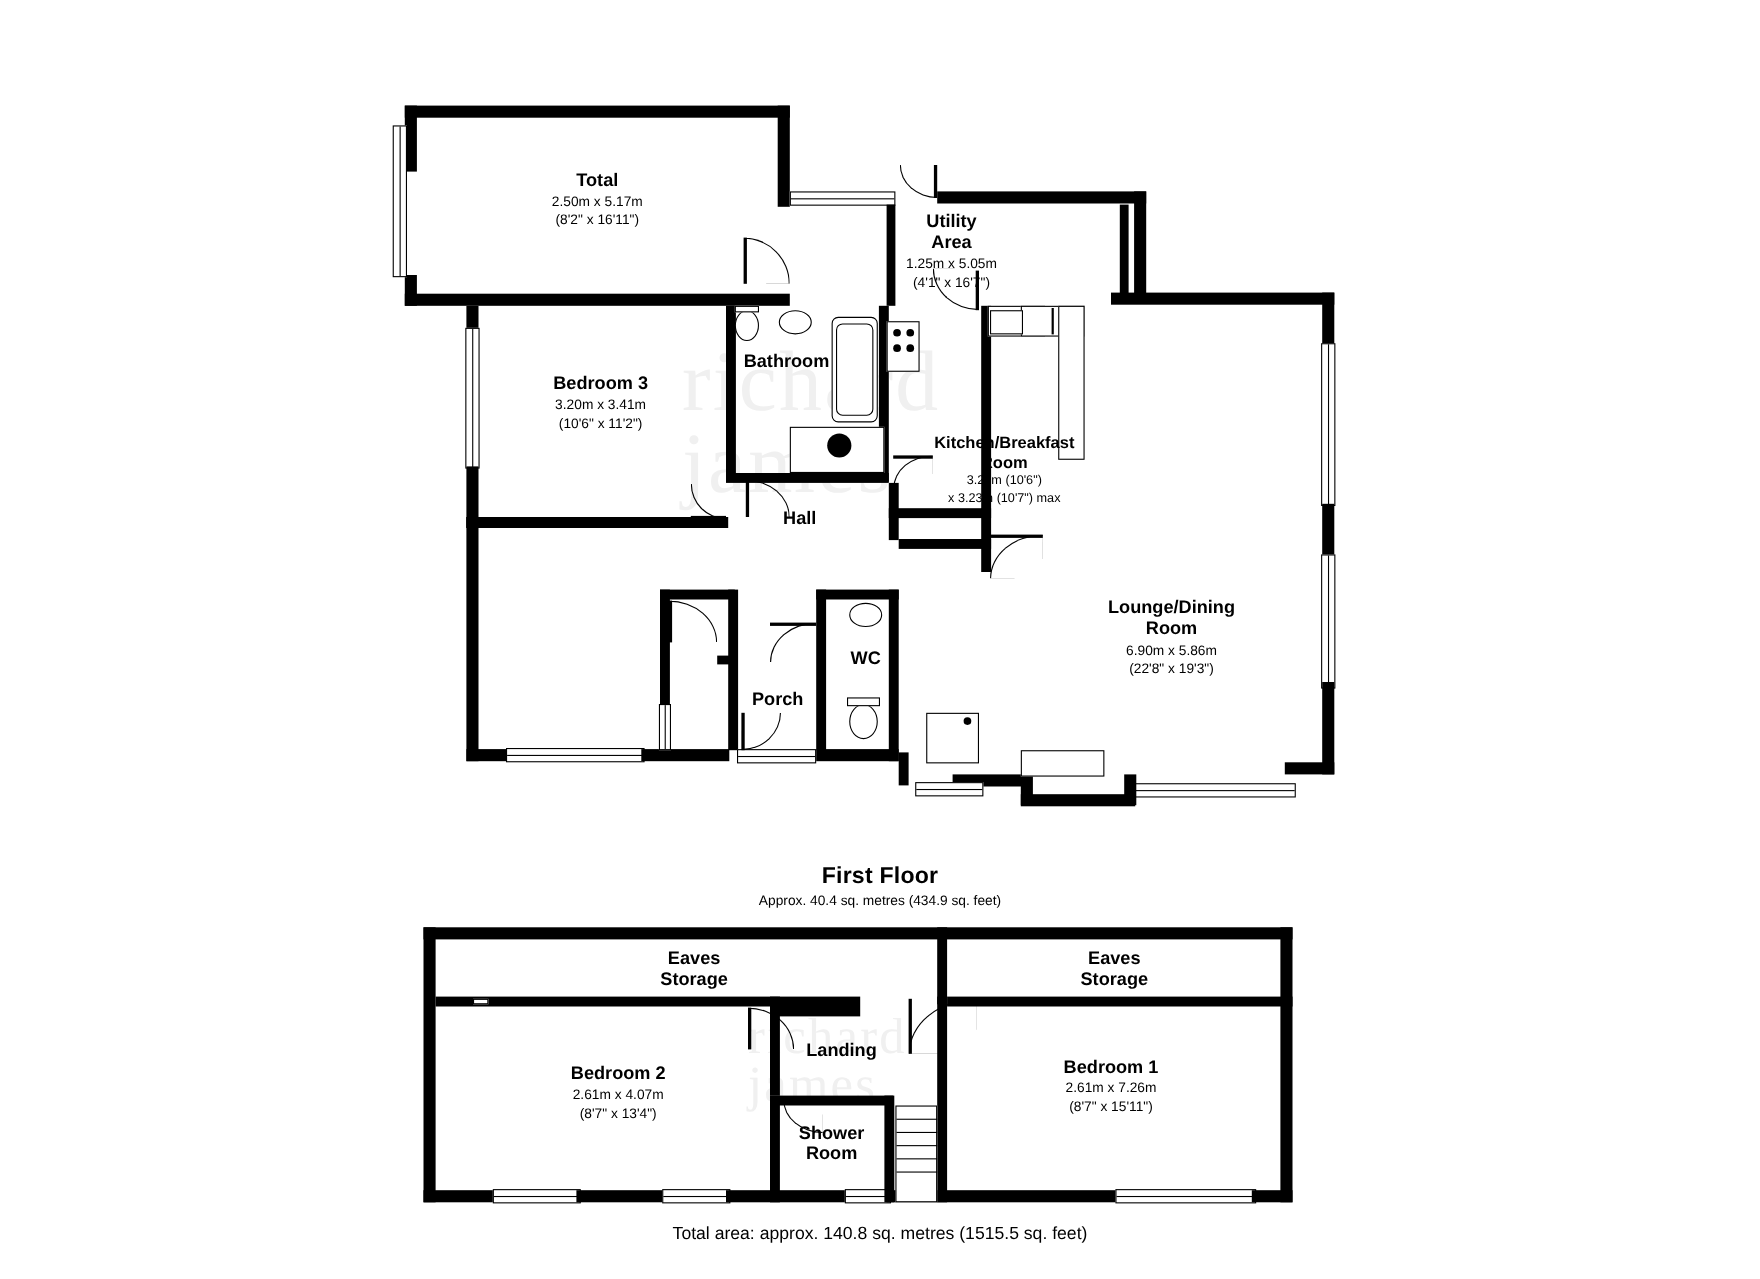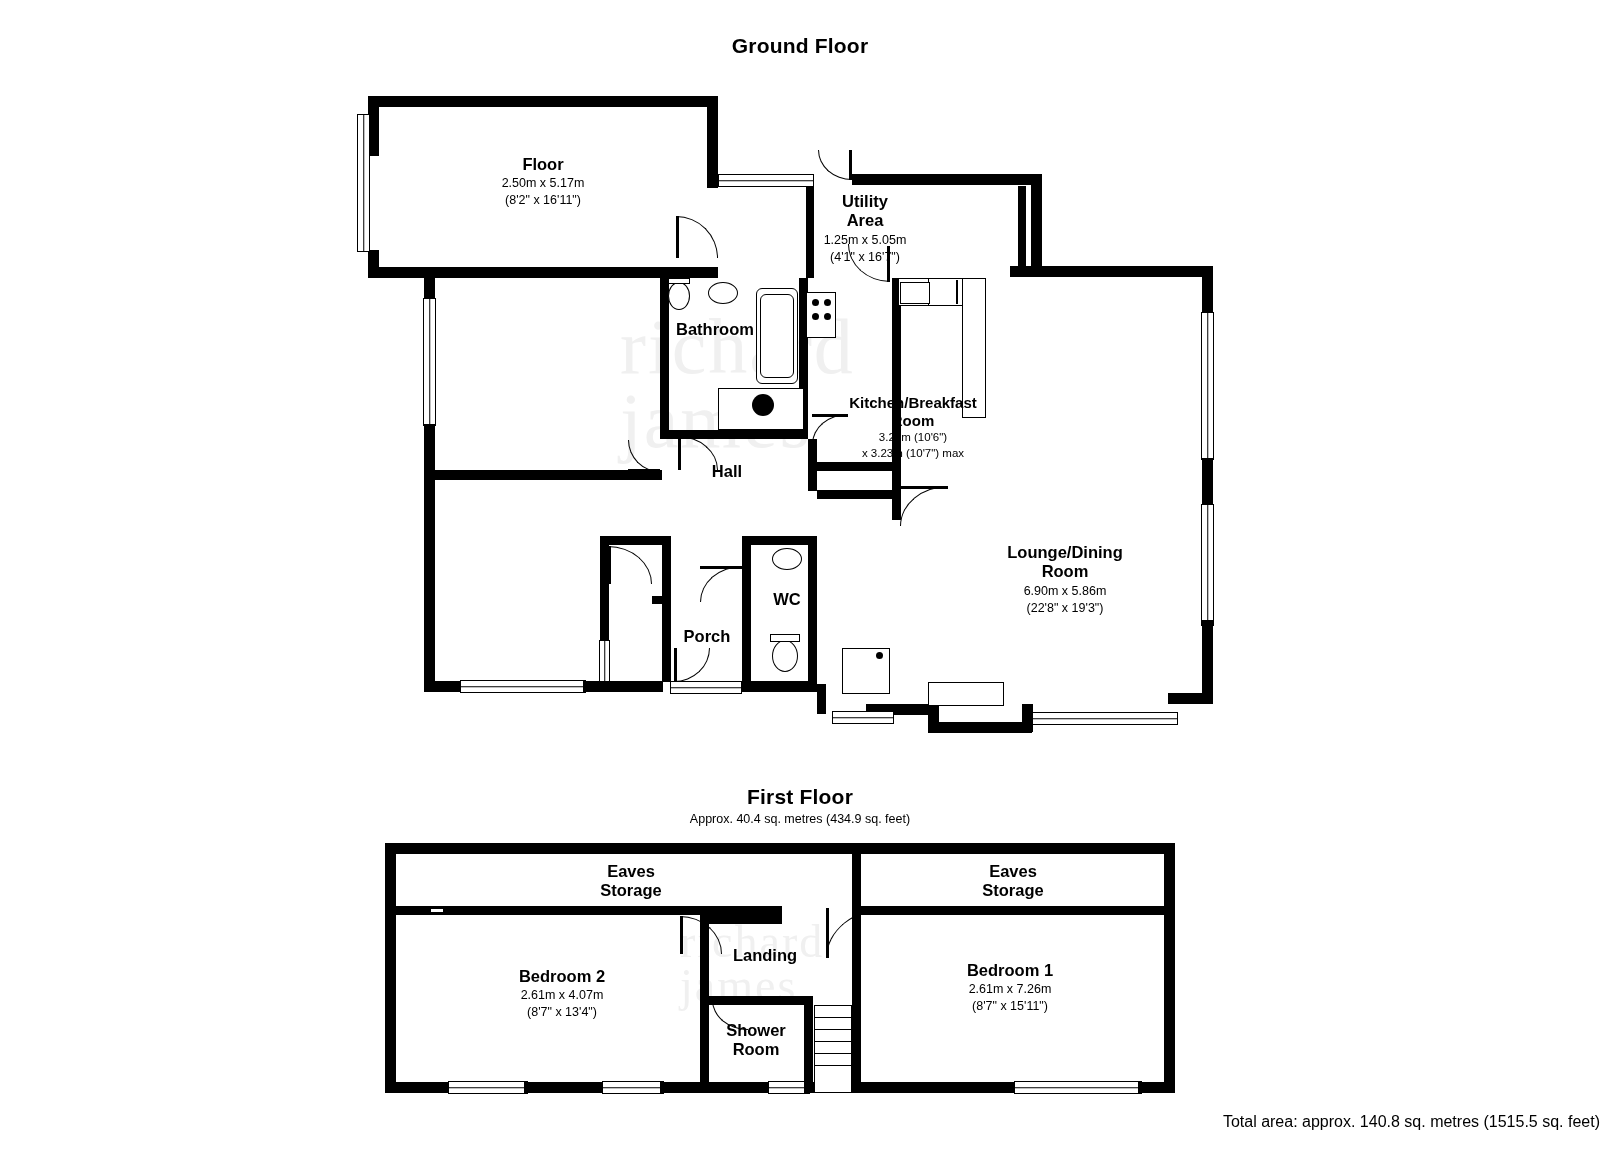--- a/index.html
+++ b/index.html
@@ -143,21 +143,20 @@
 
   <div class="watermark" style="left:620px; top:310px;">
     <div>richard</div>
     <div>james</div>
   </div>
   <div class="watermark wm-small" style="left:680px; top:920px;">
     <div>richard</div>
     <div>james</div>
   </div>
 
-  <div class="floor-title" style="top:34px;">Ground Floor</div>
 
   <div class="wall" style="left:368px; top:96px; width:350px; height:11px;"></div>
   <div class="wall" style="left:368px; top:96px; width:11px; height:60px;"></div>
   <div class="wall" style="left:368px; top:250px; width:11px; height:28px;"></div>
   <div class="window v" style="left:357px; top:114px; width:13px; height:138px;"></div>
   <div class="wall" style="left:707px; top:96px; width:11px; height:92px;"></div>
   <div class="wall" style="left:368px; top:267px; width:350px; height:11px;"></div>
 
   <div class="window h" style="left:718px; top:174px; width:96px; height:13px;"></div>
   <div class="wall" style="left:852px; top:174px; width:190px; height:11px;"></div>
@@ -266,36 +265,41 @@
 
   <div class="door br" style="left:674px; top:648px; width:36px; height:34px;"></div>
   <div class="leaf" style="left:674px; top:648px; width:3px; height:34px;"></div>
 
   <div class="door bl" style="left:628px; top:440px; width:32px; height:32px;"></div>
   <div class="leaf" style="left:628px; top:469px; width:32px; height:3px;"></div>
 
   <div class="wall" style="left:652px; top:596px; width:16px; height:8px;"></div>
 
   <div class="room-label" style="left:443px; top:155px; width:200px;">
-    <span class="nm">Floor</span>
+    <span class="nm">Total</span>
     <span class="dim">2.50m x 5.17m</span>
     <span class="dim">(8'2" x 16'11")</span>
   </div>
 
   <div class="room-label" style="left:770px; top:192px; width:190px;">
     <span class="nm">Utility
 Area</span>
     <span class="dim">1.25m x 5.05m</span>
     <span class="dim">(4'1" x 16'7")</span>
   </div>
 
   <div class="room-label" style="left:640px; top:320px; width:150px;">
     <span class="nm">Bathroom</span>
   </div>
 
+  <div class="room-label" style="left:456px; top:340px; width:180px;">
+    <span class="nm">Bedroom 3</span>
+    <span class="dim">3.20m x 3.41m</span>
+    <span class="dim">(10'6" x 11'2")</span>
+  </div>
 
   <div class="room-label small" style="left:838px; top:354px; width:150px;margin-top:40px;">
     <span class="nm">Kitchen/Breakfast
 Room</span>
     <span class="dim">3.20m (10'6")</span>
     <span class="dim">x 3.23m (10'7") max</span>
   </div>
 
   <div class="room-label" style="left:672px; top:462px; width:110px;">
     <span class="nm">Hall</span>
@@ -380,15 +384,15 @@
   <div class="room-label" style="left:920px; top:961px; width:180px;">
     <span class="nm">Bedroom 1</span>
     <span class="dim">2.61m x 7.26m</span>
     <span class="dim">(8'7" x 15'11")</span>
   </div>
   <div class="room-label" style="left:696px; top:1021px; width:120px;">
     <span class="nm">Shower
 Room</span>
   </div>
 
-  <div class="total-area" style="top:1113px;text-align:right;">Total area: approx. 140.8 sq. metres (1515.5 sq. feet)</div>
+  <div class="total-area" style="top:1113px;">Total area: approx. 140.8 sq. metres (1515.5 sq. feet)</div>
 
 </div>
 
 </body></html>

